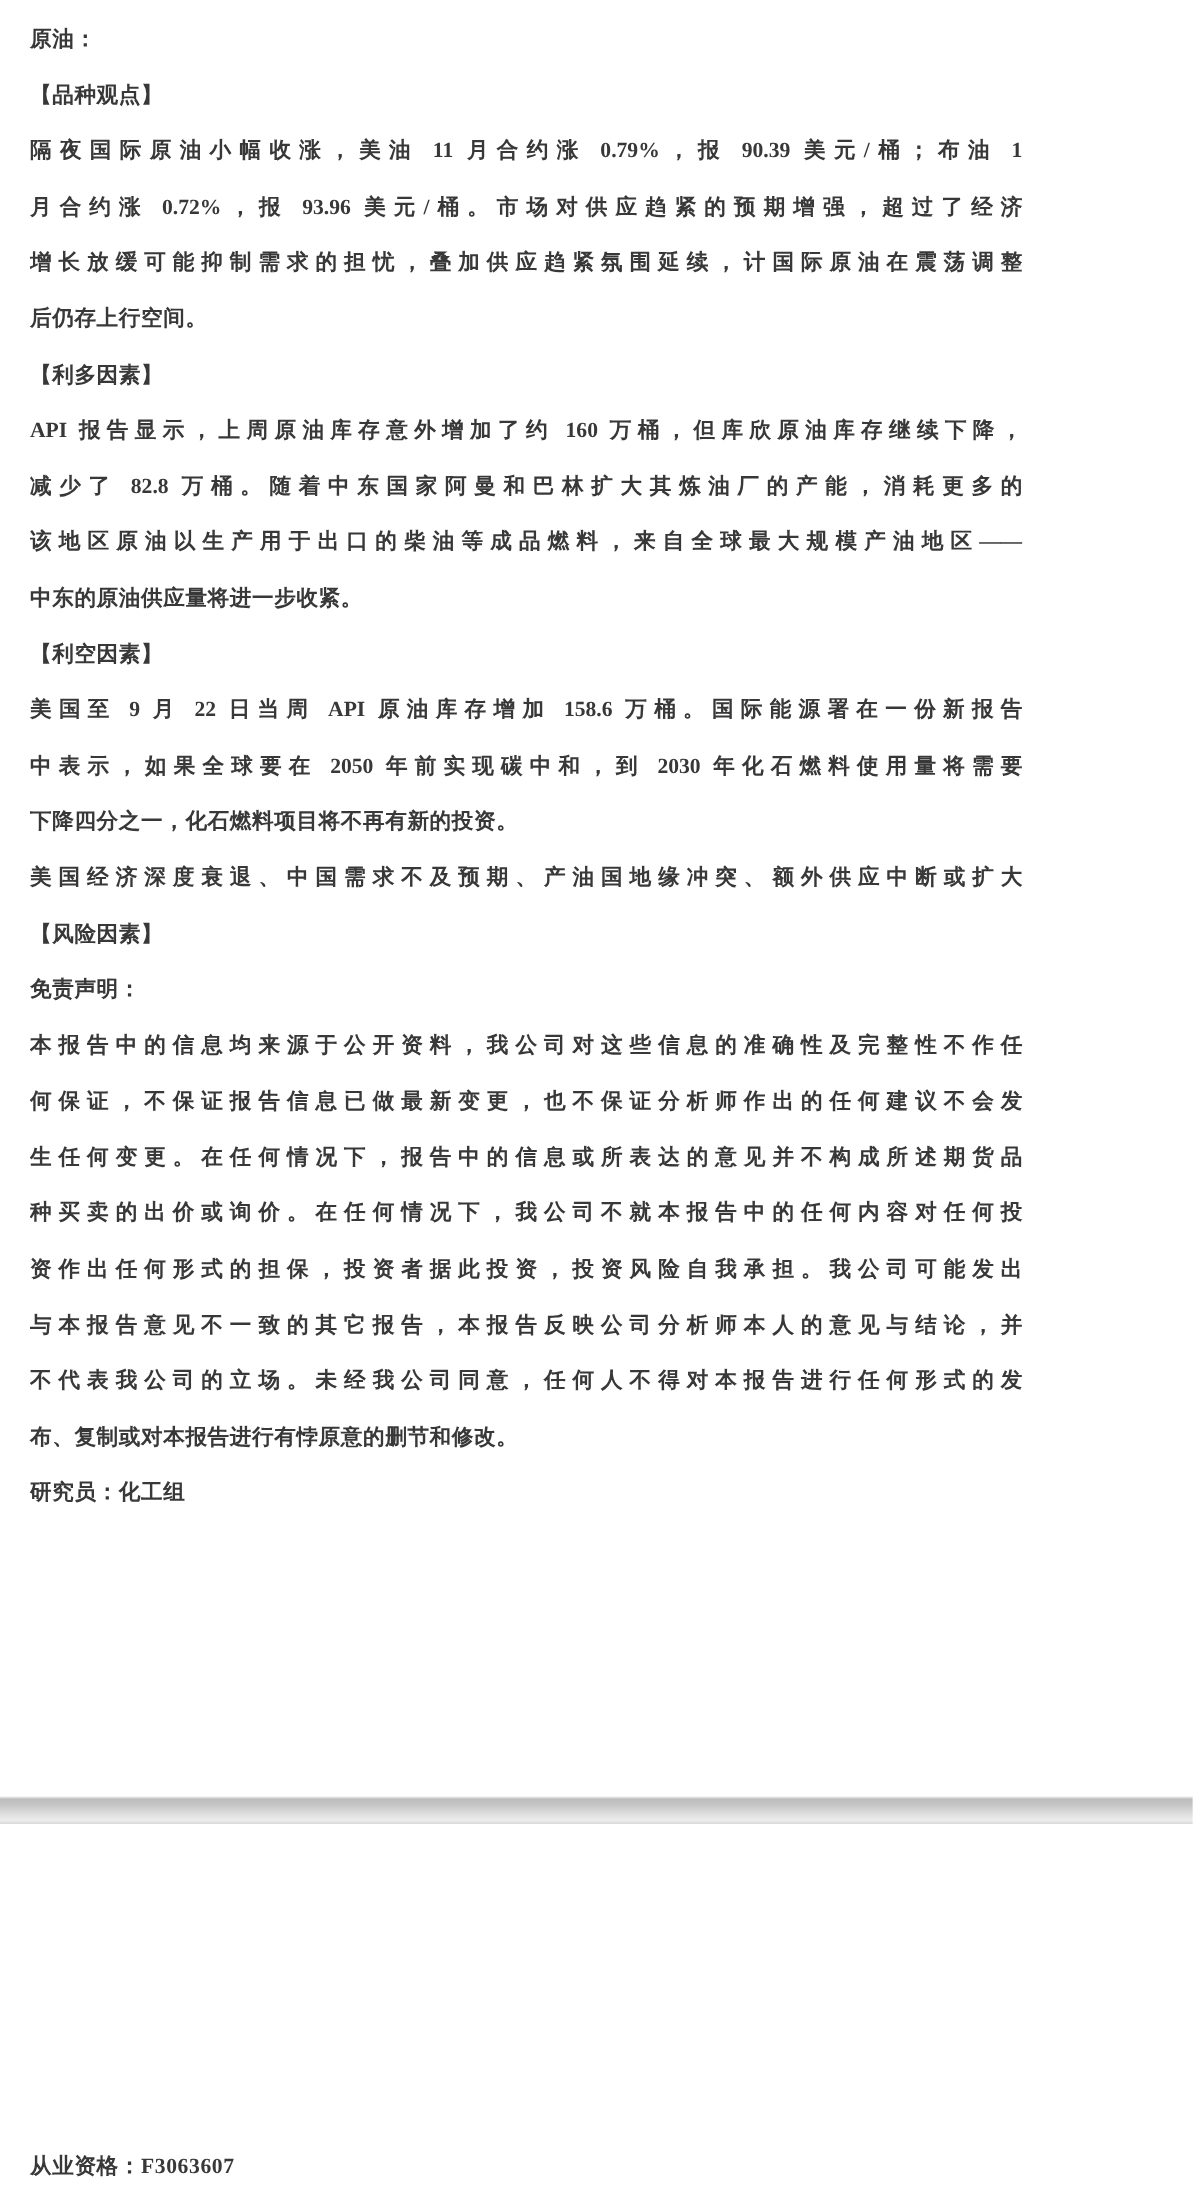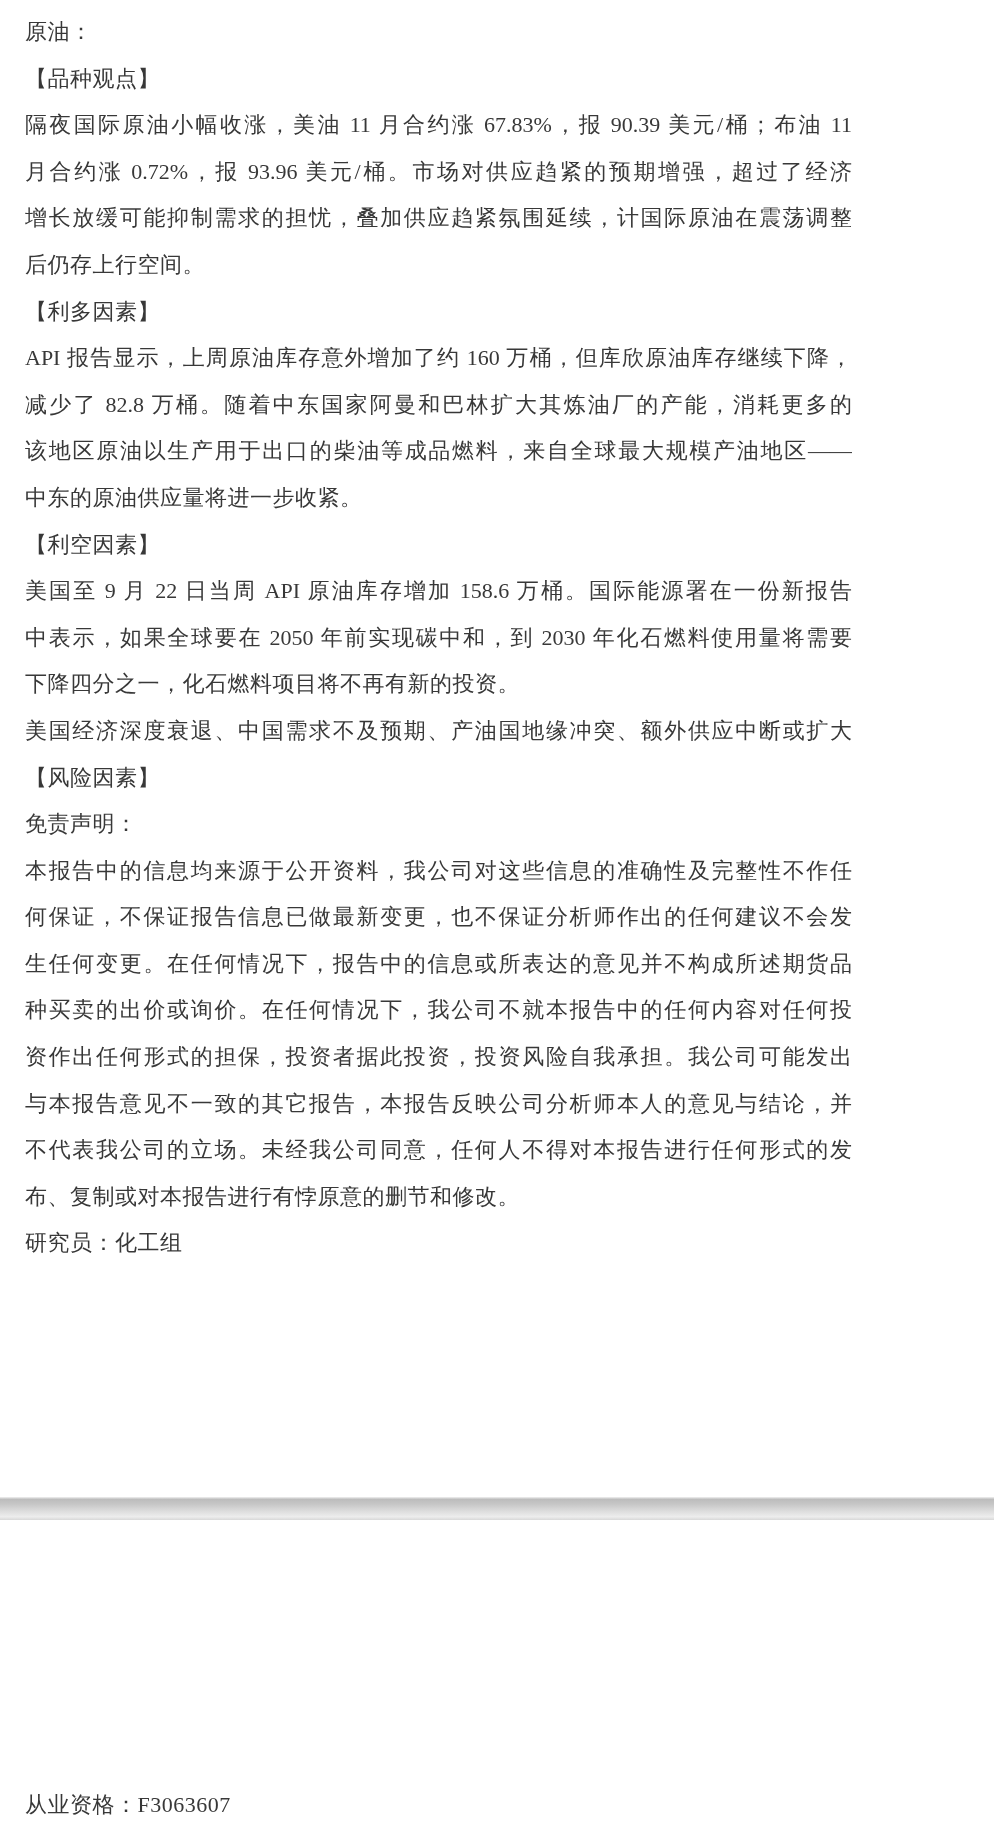--- a/index.html
+++ b/index.html
@@ -14,24 +14,25 @@
   }
   .doc {
     position: absolute;
     left: 25px;
     top: 9px;
     width: 827px;
   }
   .line {
     height: 46.6px;
     line-height: 46.6px;
-    font-size: 22px;
+    font-size: 18px;
     letter-spacing: 0.5px;
     white-space: nowrap;
     overflow: visible;
+    font-weight: bold;
   }
   .line.j {
     white-space: normal;
     letter-spacing: 0;
     text-align: justify;
     text-align-last: justify;
     overflow: hidden;
   }
   .divider {
     position: absolute;
@@ -54,21 +55,21 @@
     width: 827px;
   }
 </style>
 </head>
 <body>
 
 <main class="doc">
   <section id="report-lines">
       <div class="line">原油：</div>
       <div class="line">【品种观点】</div>
-      <div class="line j">隔夜国际原油小幅收涨，美油 11 月合约涨 67.83%，报 90.39 美元/桶；布油 11</div>
+      <div class="line j">隔夜国际原油小幅收涨，美油 11 月合约涨 0.79%，报 90.39 美元/桶；布油 1</div>
       <div class="line j">月合约涨 0.72%，报 93.96 美元/桶。市场对供应趋紧的预期增强，超过了经济</div>
       <div class="line j">增长放缓可能抑制需求的担忧，叠加供应趋紧氛围延续，计国际原油在震荡调整</div>
       <div class="line">后仍存上行空间。</div>
       <div class="line">【利多因素】</div>
       <div class="line j">API 报告显示，上周原油库存意外增加了约 160 万桶，但库欣原油库存继续下降，</div>
       <div class="line j">减少了 82.8 万桶。随着中东国家阿曼和巴林扩大其炼油厂的产能，消耗更多的</div>
       <div class="line j">该地区原油以生产用于出口的柴油等成品燃料，来自全球最大规模产油地区——</div>
       <div class="line">中东的原油供应量将进一步收紧。</div>
       <div class="line">【利空因素】</div>
       <div class="line j">美国至 9 月 22 日当周 API 原油库存增加 158.6 万桶。国际能源署在一份新报告</div>

